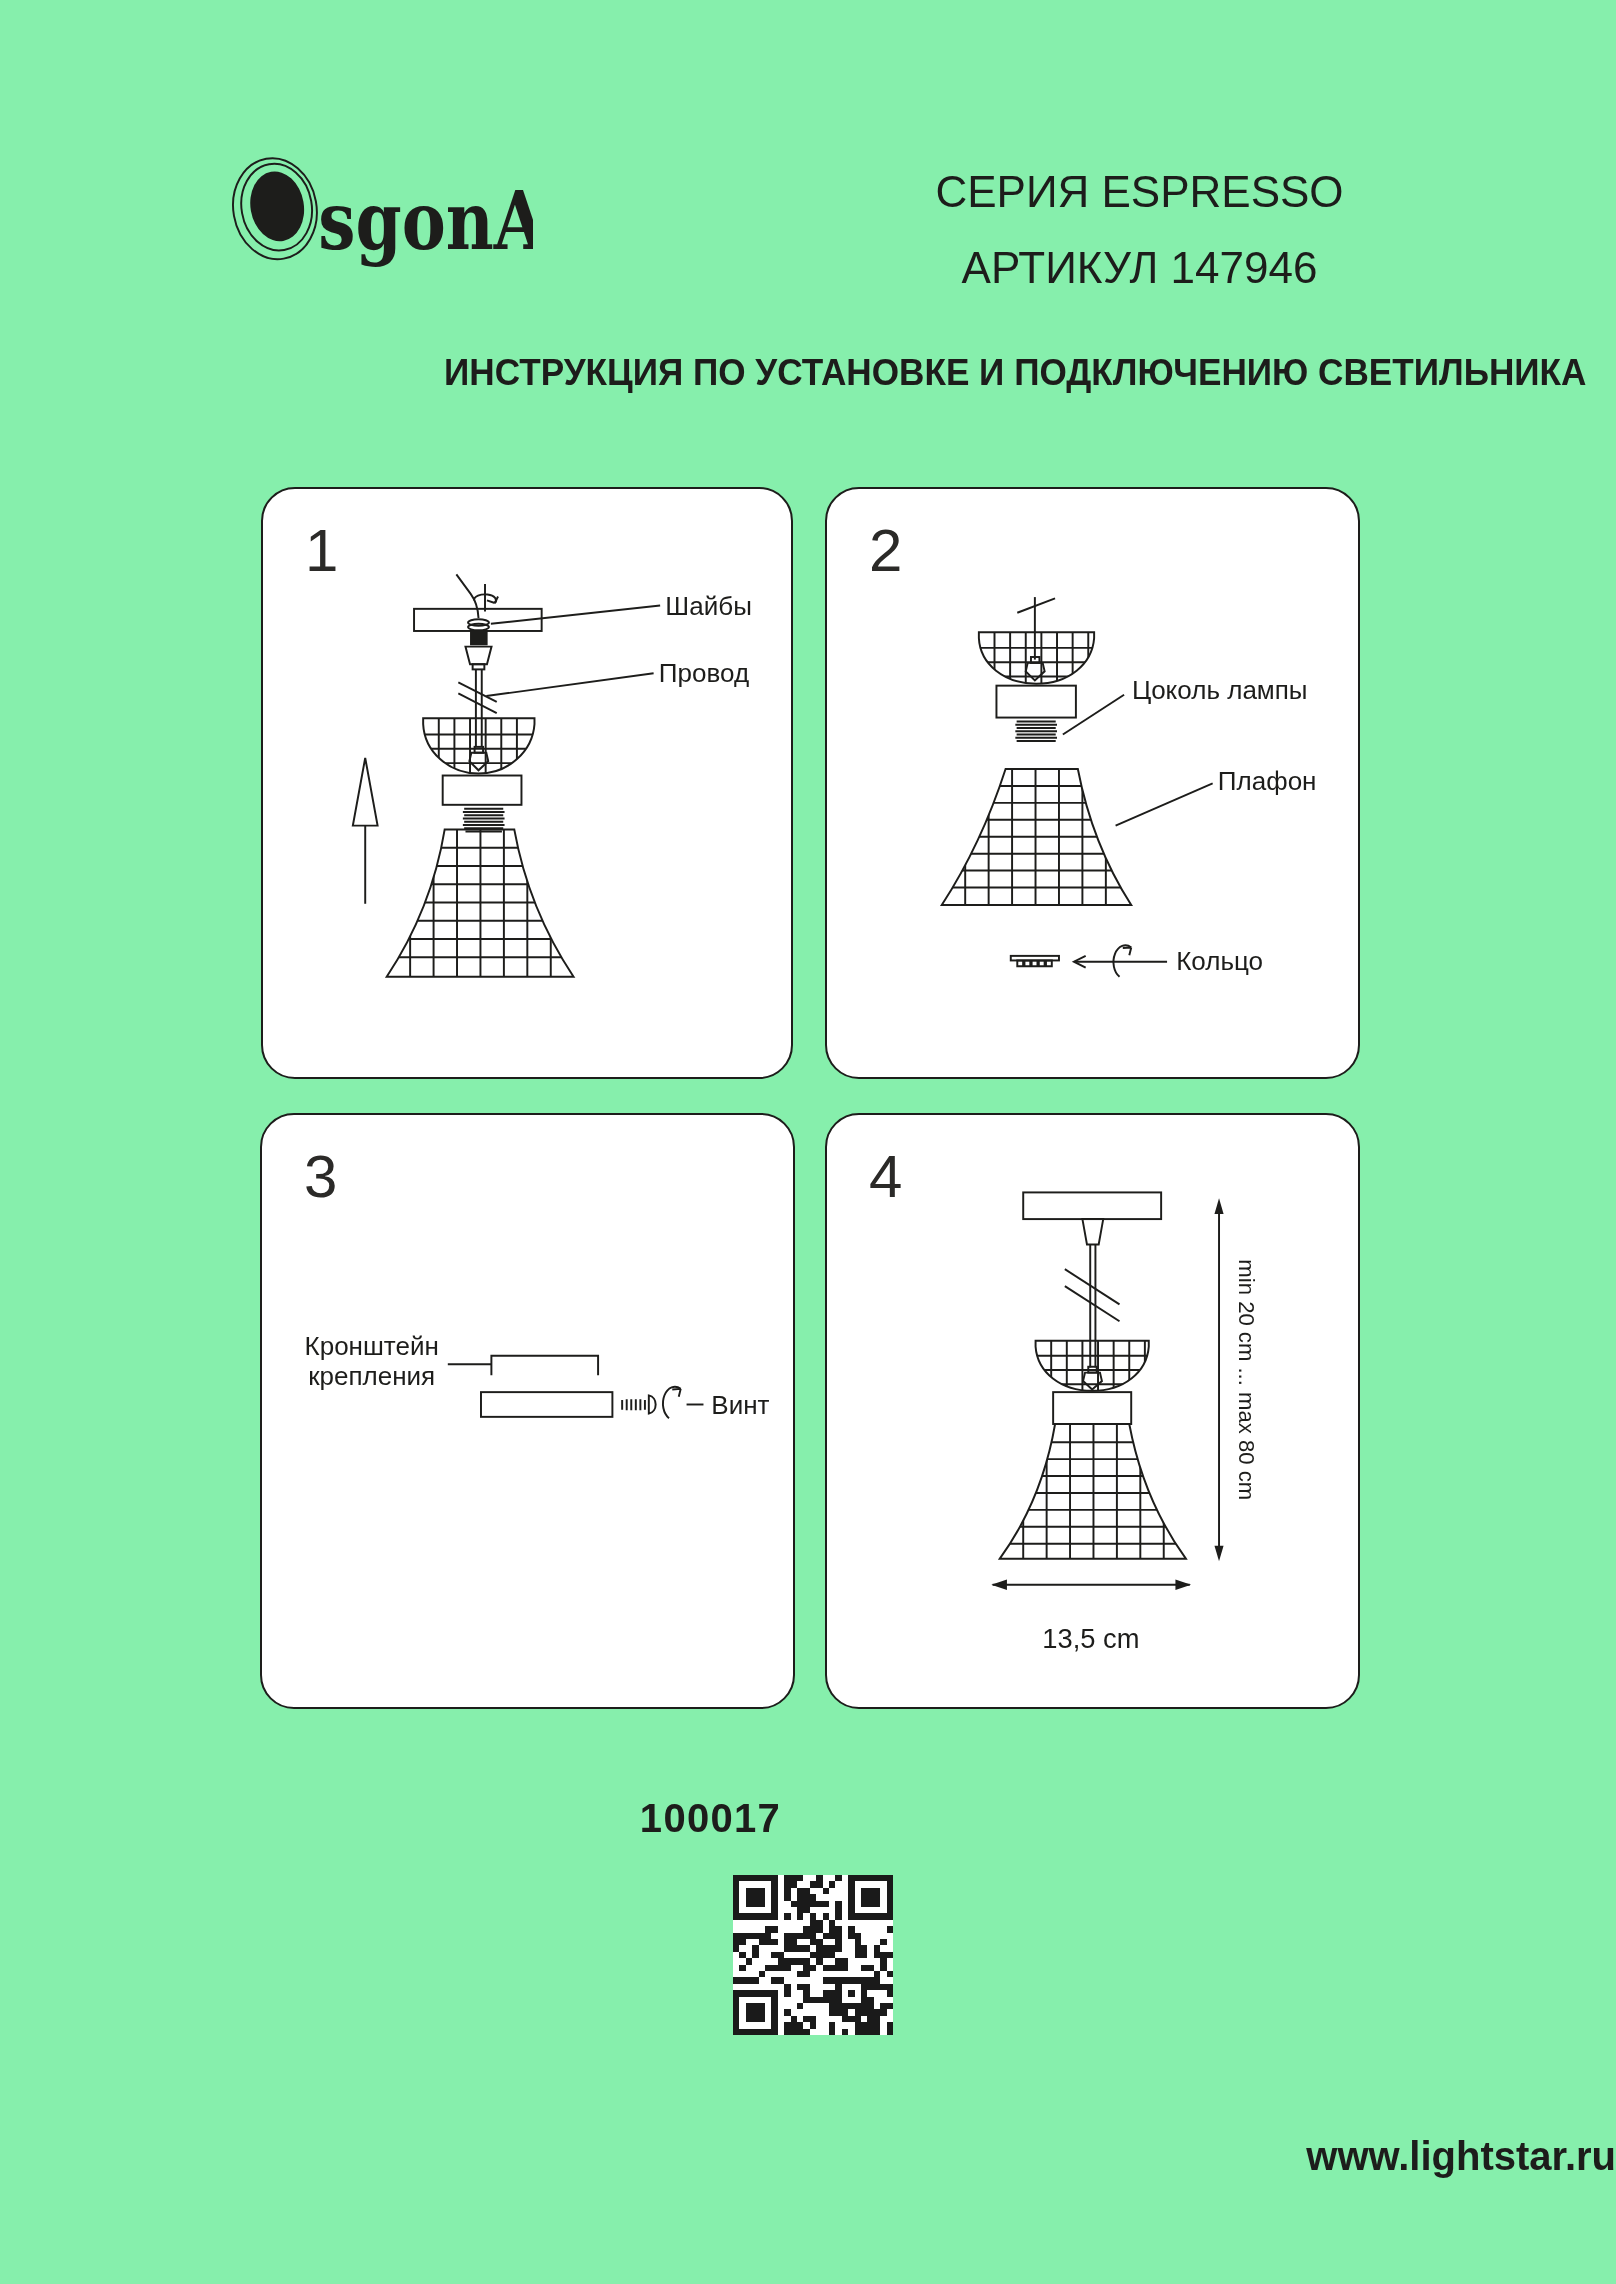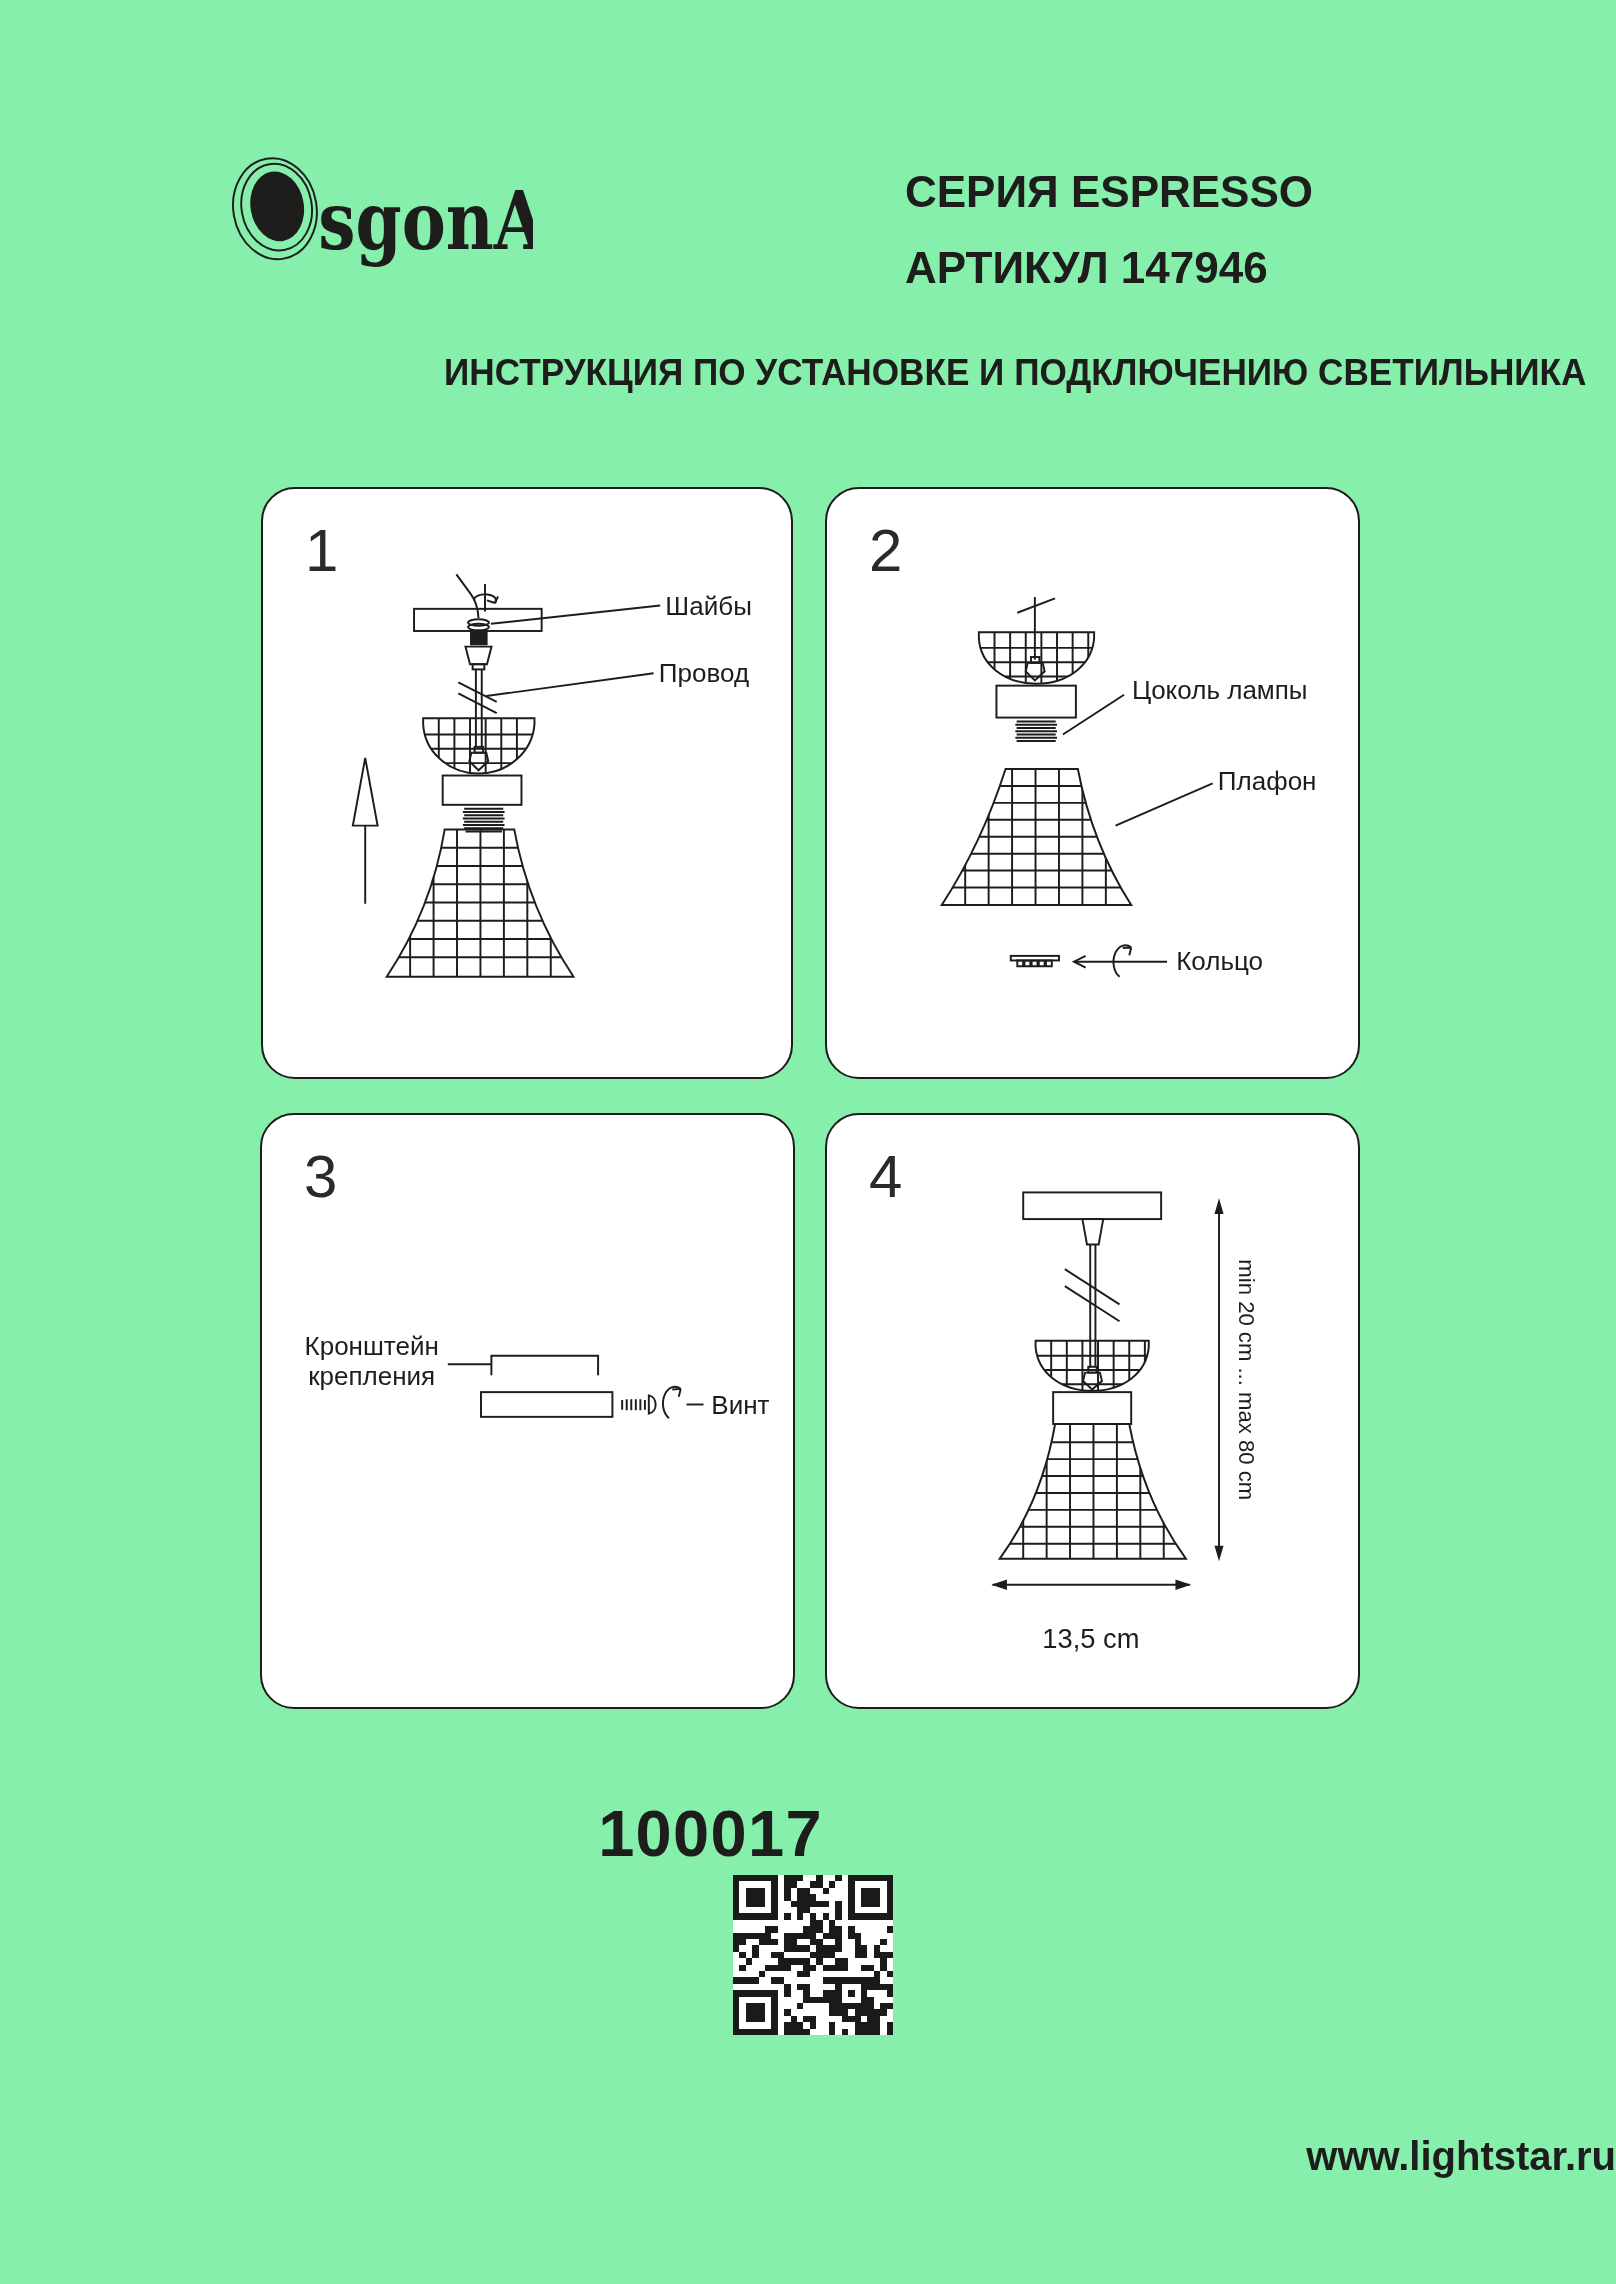--- a/index.html
+++ b/index.html
@@ -7,21 +7,21 @@
     position:relative;
     width:1616px;height:2284px;
     background:#86efac;
     font-family:"Liberation Sans", sans-serif;
     color:#1d1d1b;
     overflow:hidden;
   }
   .logo{position:absolute;left:227px;top:150px;width:306px;height:130px;}
   .hdr{
     position:absolute;top:154px;left:905px;width:469px;
-    text-align:left;font-weight:bold;font-size:44px;line-height:76px;
+    text-align:center;font-weight:normal;font-size:44px;line-height:76px;
     letter-spacing:0px;white-space:nowrap;
   }
   .title{
     position:absolute;top:352px;left:0;width:1616px;text-align:right;
     font-weight:bold;font-size:37px;white-space:nowrap;
   }
   .title span{display:inline-block;transform:scaleX(0.95);transform-origin:center;}
   .panel{
     position:absolute;border:2px solid #1d1d1b;border-radius:34px;background:#fff;
   }
@@ -31,21 +31,21 @@
   .p4{left:825px;top:1113px;width:531px;height:592px;}
   .pnum{
     position:absolute;left:42px;top:27px;font-size:60px;font-weight:400;color:#2b2a28;
   }
   .panel svg{position:absolute;left:0;top:0;}
   .lbl{font-family:"Liberation Sans", sans-serif;font-size:40px;fill:#1d1d1b;}
   .dim{font-family:"Liberation Sans", sans-serif;font-size:34px;fill:#1d1d1b;}
   .dimb{font-family:"Liberation Sans", sans-serif;font-size:42px;fill:#1d1d1b;}
   .art{
     position:absolute;top:1796px;left:0;width:1421px;text-align:center;
-    font-size:65px;font-weight:bold;letter-spacing:1.3px;
+    font-size:40px;font-weight:bold;letter-spacing:1.3px;
   }
   .qr{position:absolute;left:733px;top:1875px;width:160px;height:160px;}
   .url{
     position:absolute;top:2134px;left:0;width:1616px;text-align:right;
     font-size:40px;font-weight:bold;
   }
   .st{stroke:#1d1d1b;fill:none;stroke-width:3;}
 </style>
 </head>
 <body>

